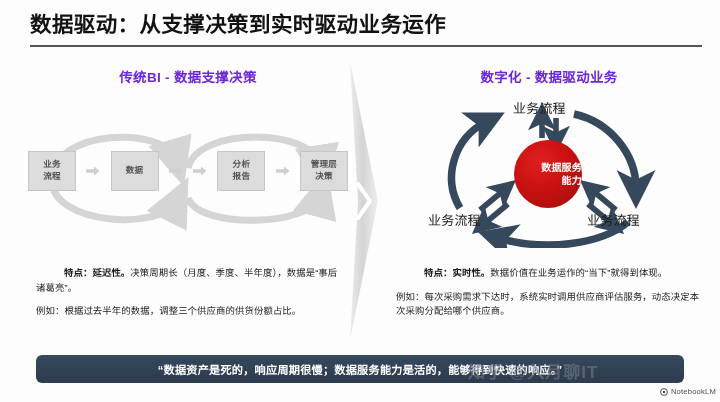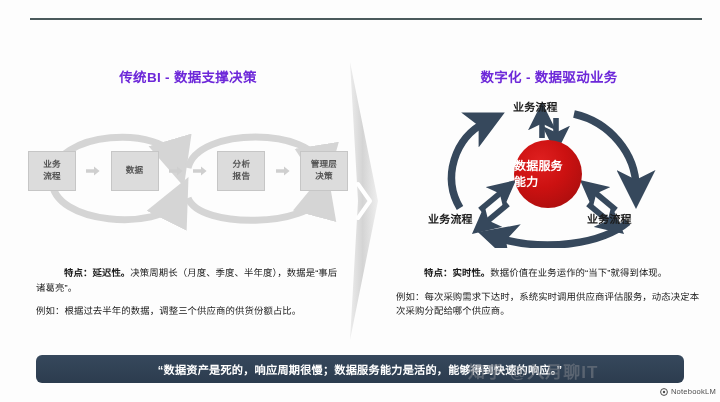--- a/index.html
+++ b/index.html
@@ -123,43 +123,43 @@
   #cycle-wrap {
     position: absolute;
     left: 396px;
     top: 92px;
     width: 306px;
     height: 156px;
   }
   #cycle-svg { position: absolute; left: 0; top: 0; }
   .cycle-label {
     position: absolute;
-    font-size: 11px;
-    font-weight: bold;
+    font-size: 13px;
+    font-weight: normal;
     color: #1b1b1b;
     white-space: nowrap;
     letter-spacing: 0.2px;
   }
   #cycle-label-top    { left: 117px; top: 6px; }
   #cycle-label-left   { left: 32px;  top: 118px; }
   #cycle-label-right  { left: 191px; top: 118px; }
   #core-circle {
     position: absolute;
     left: 118px;
     top: 48px;
     width: 68px;
     height: 68px;
     border-radius: 50%;
     background: radial-gradient(circle at 38% 32%, #e02020 0%, #cc1111 42%, #9e0d0d 100%);
     display: flex;
     flex-direction: column;
-    align-items: flex-start;
+    align-items: flex-end;
     justify-content: center;
     color: #ffffff;
-    font-size: 12px;
+    font-size: 10px;
     font-weight: bold;
     line-height: 1.35;
     text-align: center;
     letter-spacing: 0.2px;
   }
 
   
   .body-text {
     position: absolute;
     top: 266px;
@@ -220,20 +220,21 @@
     color: #4c4c4c;
     letter-spacing: 0.2px;
   }
 </style>
 </head>
 <body>
 
 <div id="slide">
 
   <div id="title-block">
+    <div id="page-title">数据驱动：从支撑决策到实时驱动业务运作</div>
     <div id="title-rule"></div>
   </div>
 
   <div id="col-left" class="column">
     <div class="col-header">传统BI - 数据支撑决策</div>
   </div>
 
   <div id="col-right" class="column">
     <div class="col-header">数字化 - 数据驱动业务</div>
   </div>

